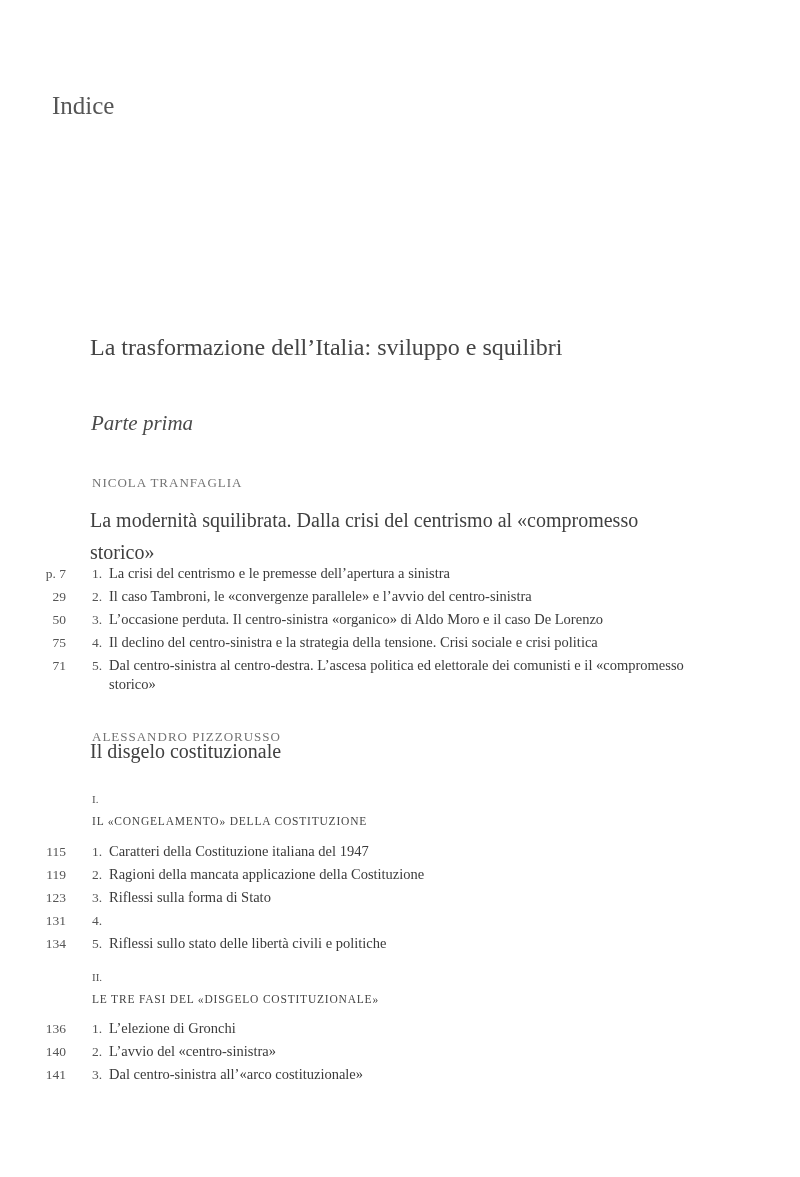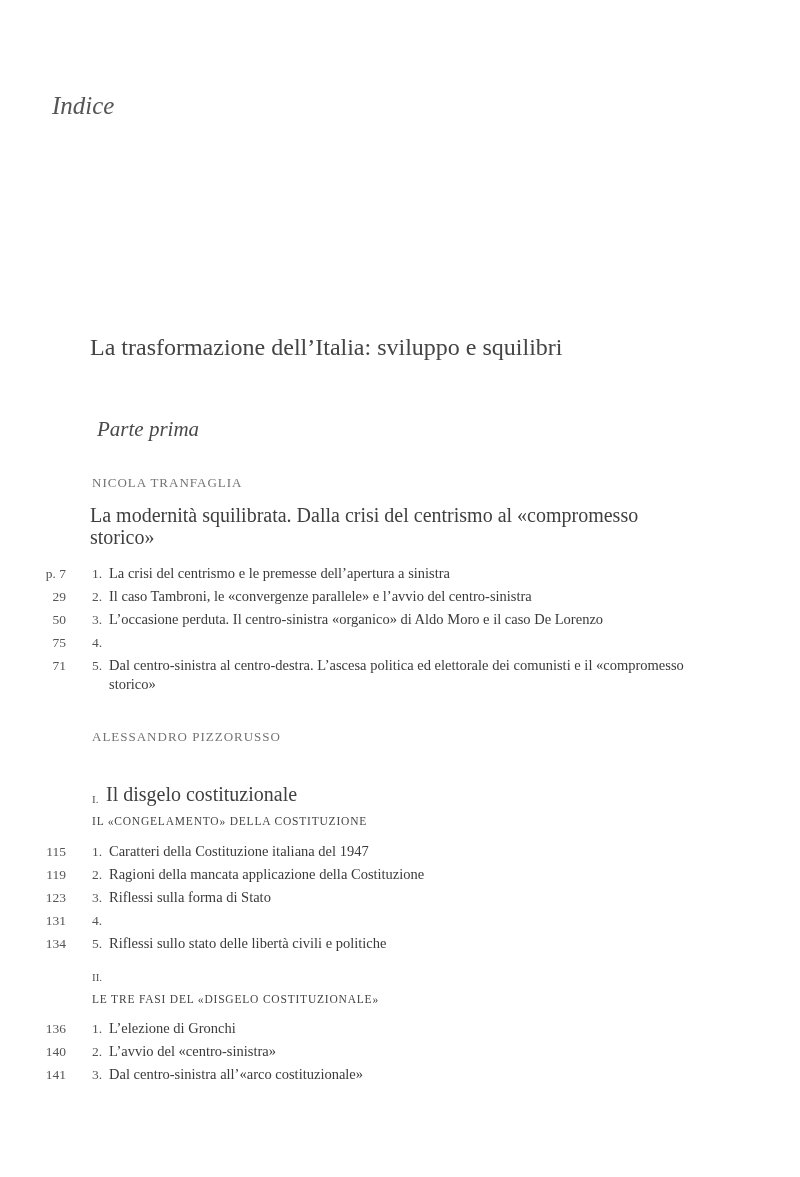--- a/index.html
+++ b/index.html
@@ -6,40 +6,40 @@
   body {
     width: 800px; height: 1177px;
     background: #ffffff;
     color: #3c3c3c;
     font-family: "Liberation Serif", "DejaVu Serif", serif;
     position: relative;
     overflow: hidden;
   }
   .page-heading {
     position: absolute; left: 52px; top: 92px;
-    font-style: italic; font-size: 25px; color: #555;
+    font-size: 25px; color: #555;
     margin: 0; font-weight: normal;
   }
   .book-title {
     position: absolute; left: 90px; top: 334px;
     font-size: 24px; color: #444; margin: 0; font-weight: normal;
   }
   .part-title {
     position: absolute; left: 90px; top: 410px;
-    font-style: italic; font-size: 21px; color: #4a4a4a; margin: 7px; font-weight: normal;
+    font-style: italic; font-size: 21px; color: #4a4a4a; margin: 1px; font-weight: normal;
   }
   .essay { position: absolute; left: 0; width: 800px; }
   .author {
     position: absolute; left: 92px;
     font-size: 13px; letter-spacing: 1px; color: #737373;
     text-transform: uppercase;
   }
   .essay-title {
     position: absolute; left: 90px; width: 600px;
-    font-size: 20px; line-height: 22px; color: #3f3f3f;
+    font-size: 20px; line-height: 32px; color: #3f3f3f;
   }
   .toc-row {
     position: absolute; left: 0; width: 760px; height: 22px;
     font-size: 14.5px; line-height: 19px;
   }
   .toc-page {
     position: absolute; left: 0; width: 66px; text-align: right;
     color: #555; font-size: 13.5px;
   }
   .toc-num {
@@ -78,31 +78,32 @@
     <span class="toc-text">Il caso Tambroni, le «convergenze parallele» e l’avvio del centro-sinistra</span>
   </div>
   <div class="toc-row" style="top:610px;">
     <span class="toc-page">50</span>
     <span class="toc-num">3.</span>
     <span class="toc-text">L’occasione perduta. Il centro-sinistra «organico» di Aldo Moro e il caso De Lorenzo</span>
   </div>
   <div class="toc-row" style="top:633px;">
     <span class="toc-page">75</span>
     <span class="toc-num">4.</span>
+    <span class="toc-text">Il declino del centro-sinistra e la strategia della tensione. Crisi sociale e crisi politica</span>
   </div>
   <div class="toc-row" style="top:656px; height:40px;">
     <span class="toc-page">71</span>
     <span class="toc-num">5.</span>
     <span class="toc-text">Dal centro-sinistra al centro-destra. L’ascesa politica ed elettorale dei comunisti e il «compromesso storico»</span>
   </div>
 </div>
 
 <div class="essay">
   <div class="author" style="top:729px;">Alessandro Pizzorusso</div>
-  <div class="essay-title" style="top:783px;margin-left:16px;">Il disgelo costituzionale</div>
+  <div class="essay-title" style="top:735px;">Il disgelo costituzionale</div>
 
   <div class="section-roman" style="top:793px;">I.</div>
   <div class="section-title" style="top:815px;">Il «congelamento» della Costituzione</div>
 
   <div class="toc-row" style="top:842px;">
     <span class="toc-page">115</span>
     <span class="toc-num">1.</span>
     <span class="toc-text">Caratteri della Costituzione italiana del 1947</span>
   </div>
   <div class="toc-row" style="top:865px;">

